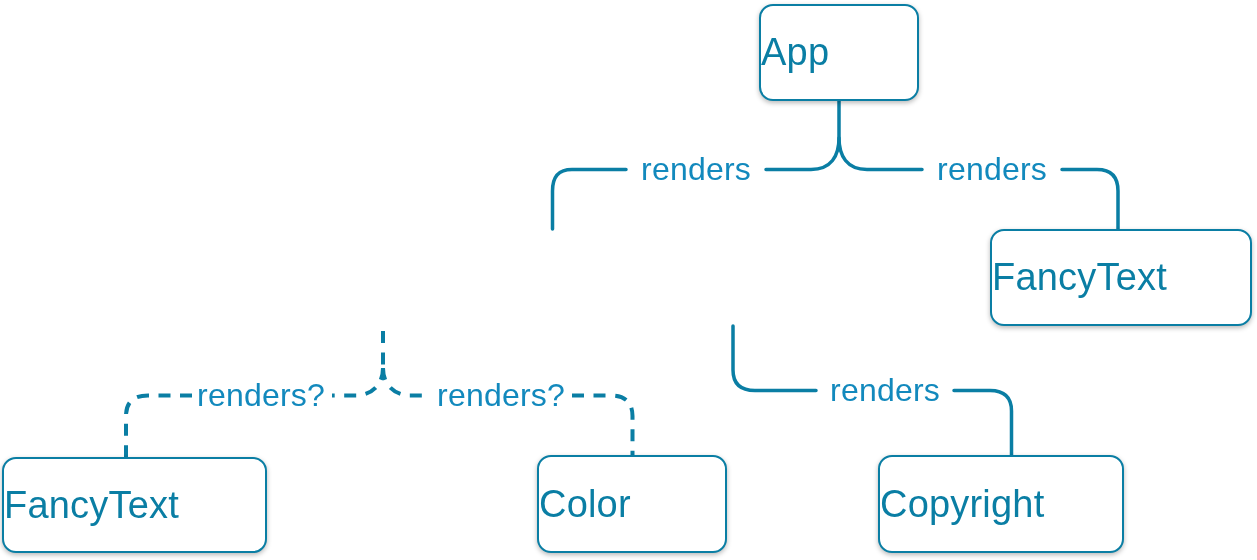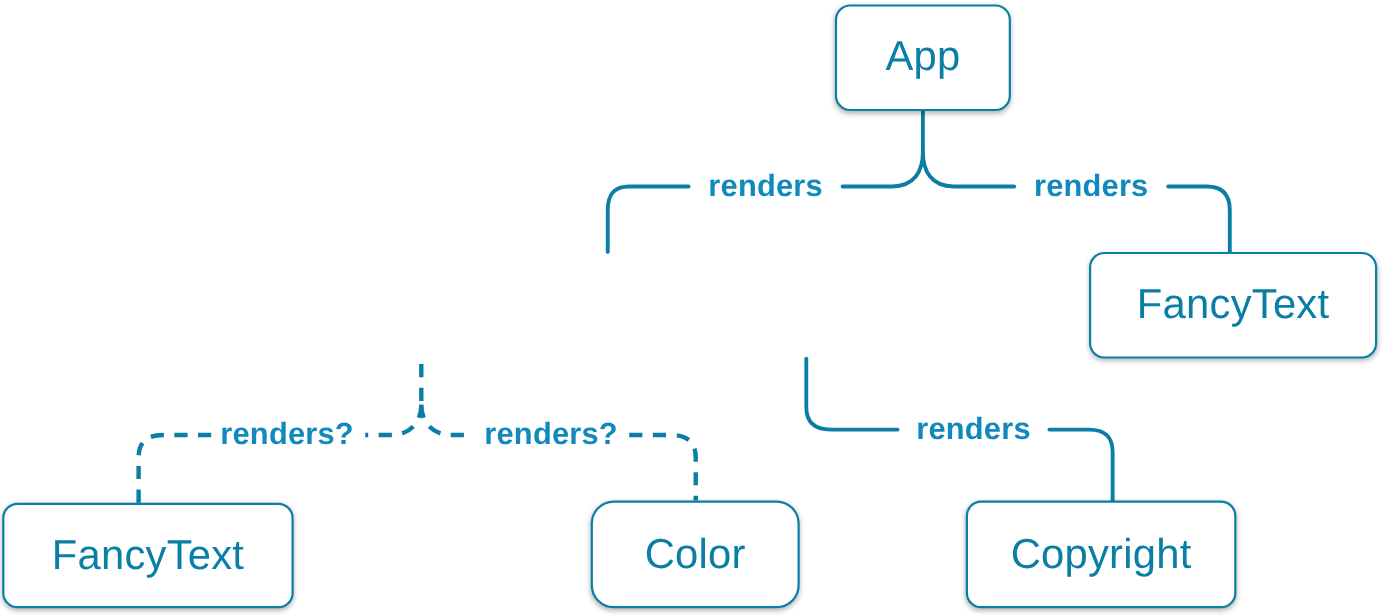--- a/index.html
+++ b/index.html
@@ -36,45 +36,44 @@
   }
   .node {
     position: absolute;
     box-sizing: border-box;
     background: var(--c-node-fill, #ffffff);
     border: 2.5px solid var(--c-primary, #0a7ea4);
     border-radius: 14px;
     box-shadow: 0 2px 5px rgba(0, 0, 0, 0.28);
     display: flex;
     align-items: center;
-    justify-content: center;
   }
   .node-label {
     color: var(--c-primary, #0a7ea4);
     font-size: 38px;
     font-weight: 500;
     letter-spacing: 0.2px;
     white-space: nowrap;
   }
   .edge-label {
     position: absolute;
     transform: translate(-50%, -50%);
     color: var(--c-label, #1289bd);
-    font-size: 28px;
-    font-weight: 700;
+    font-size: 32px;
+    font-weight: 400;
     letter-spacing: 0.2px;
     white-space: nowrap;
     line-height: 1;
   }
   
   .pos-app        { left: 759px;  top: 4px;   width: 160px; height: 97px; }
   .pos-ig         { left: 333px;  top: 229px; width: 462px; height: 97px; }
   .pos-fancy-tr   { left: 990px;  top: 229px; width: 262px; height: 97px; }
   .pos-fancy-bl   { left: 2px;    top: 457px; width: 265px; height: 96px; }
-  .pos-color      { left: 537px;  top: 455px; width: 190px; height: 98px; border-radius: 21px; }
+  .pos-color      { left: 537px;  top: 455px; width: 190px; height: 98px; }
   .pos-copyright  { left: 878px;  top: 455px; width: 246px; height: 98px; }
   
   .pos-lbl-a { left: 696px; top: 169px; }
   .pos-lbl-b { left: 992px; top: 169px; }
   .pos-lbl-c { left: 885px; top: 390px; }
   .pos-lbl-d { left: 261px; top: 395px; }
   .pos-lbl-e { left: 501px; top: 395px; }
 </style>
 </head>
 <body>

